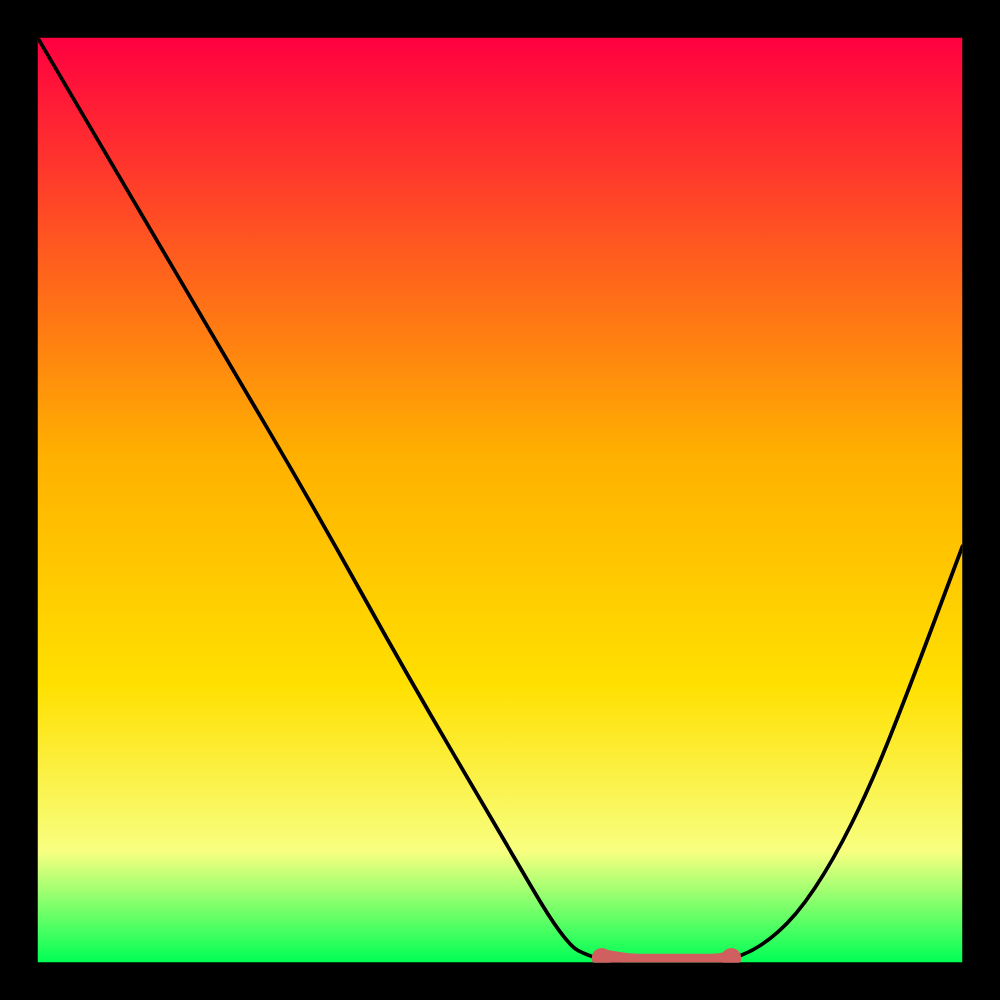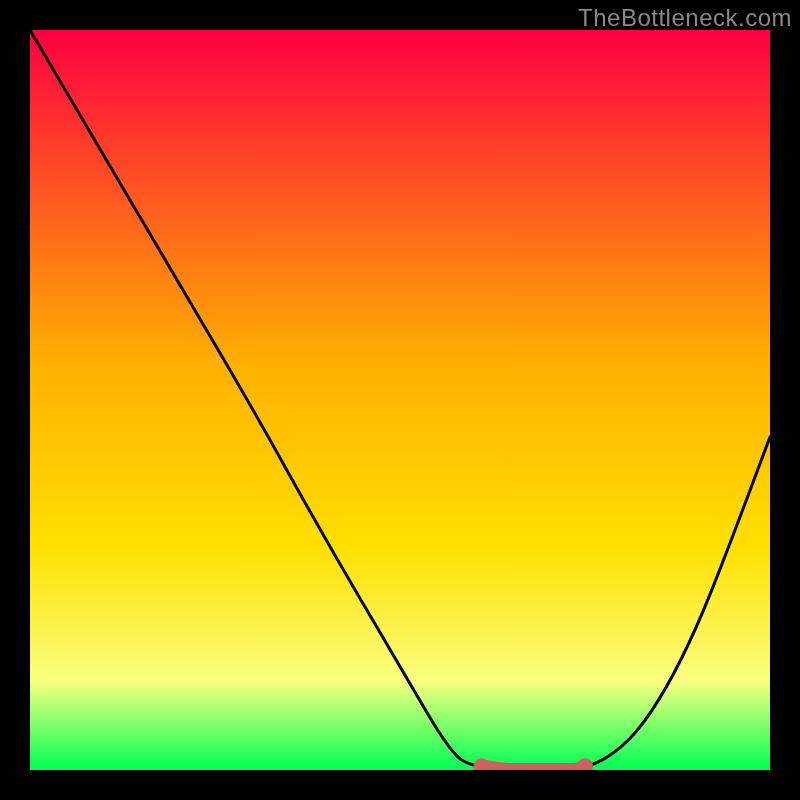--- a/index.html
+++ b/index.html
@@ -36,21 +36,20 @@
   .plot svg {
     width: 740px;
     height: 740px;
     display: block;
   }
 </style>
 </head>
 <body>
 
 <div class="outer">
-  <div class="watermark">TheBottleneck.com</div>
 
   <div class="plot">
     <svg viewBox="0 0 740 740" preserveAspectRatio="none">
       <defs>
         <linearGradient id="bg-grad" x1="0" y1="0" x2="0" y2="1">
           <stop id="g-top" offset="0%" stop-color="#ff0040"></stop>
           <stop id="g-mid1" offset="45%" stop-color="#ffb000"></stop>
           <stop id="g-mid2" offset="70%" stop-color="#ffe000"></stop>
           <stop id="g-mid3" offset="88%" stop-color="#f8ff80"></stop>
           <stop id="g-bot" offset="100%" stop-color="#00ff55"></stop>

